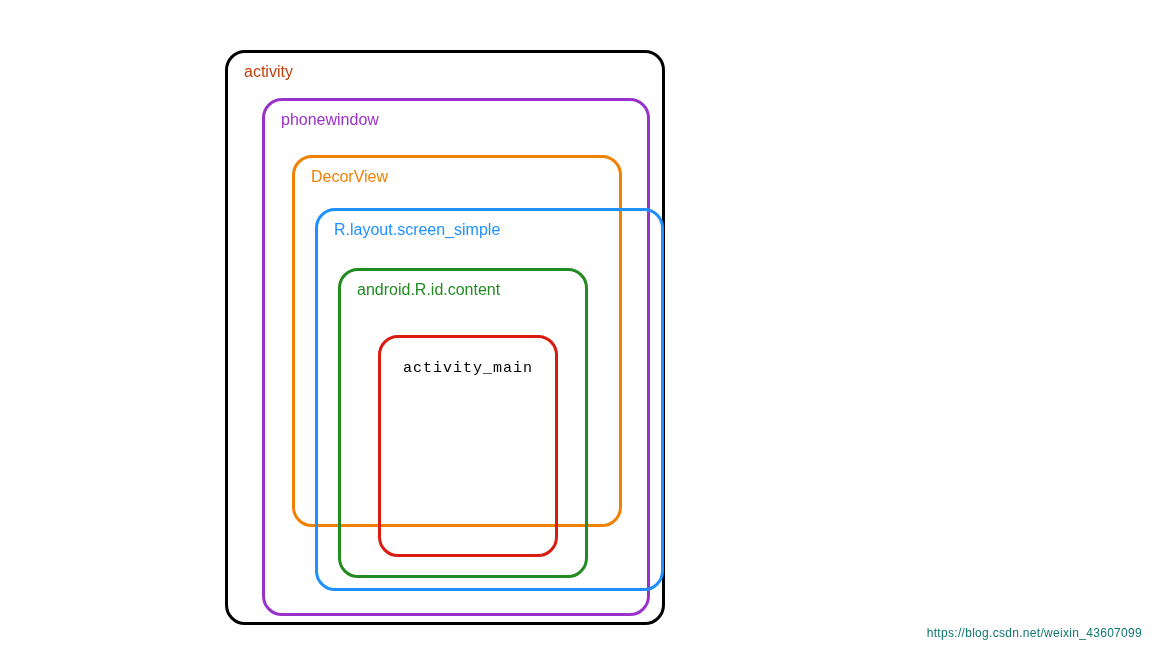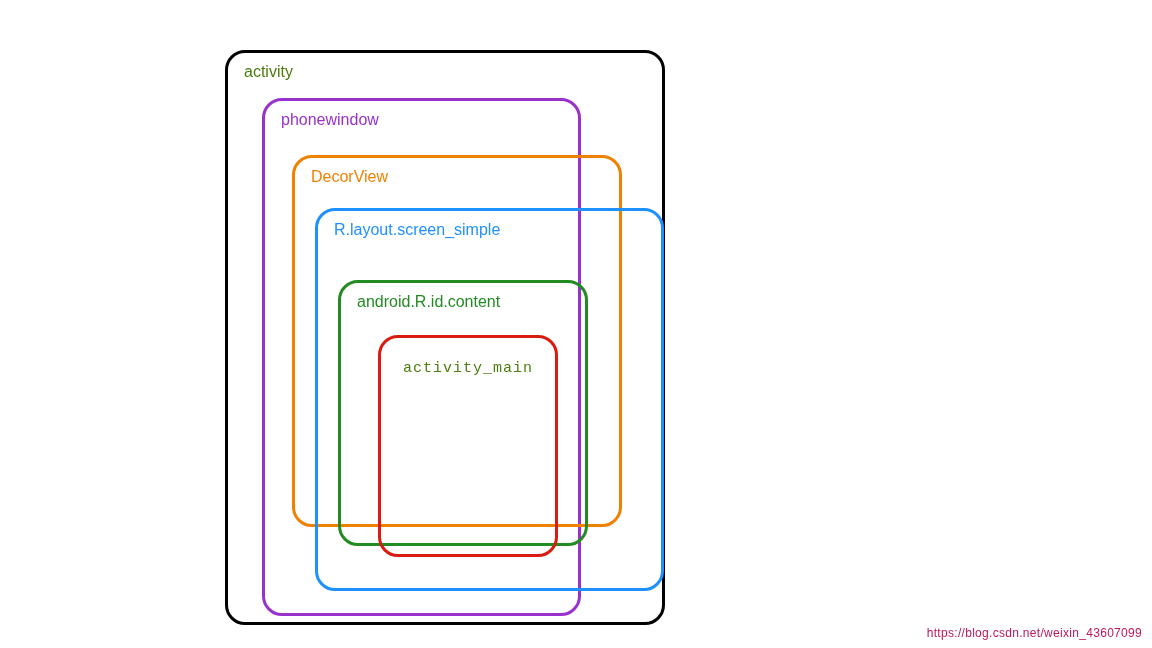--- a/index.html
+++ b/index.html
@@ -24,26 +24,26 @@
       padding: 10px 0 0 16px;
     }
     .activity-box {
       left: 225px;
       top: 50px;
       width: 440px;
       height: 575px;
       border: 3px solid #000000;
     }
     .activity-label {
-      color: #4d7c0f;
+      color: #c2410c;
     }
     .phonewindow-box {
       left: 262px;
       top: 98px;
-      width: 319px;
+      width: 388px;
       height: 518px;
       border: 3px solid #9932cc;
     }
     .phonewindow-label {
       color: #9932cc;
     }
     .decorview-box {
       left: 292px;
       top: 155px;
       width: 330px;
@@ -58,48 +58,48 @@
       top: 208px;
       width: 349px;
       height: 383px;
       border: 3px solid #1e90ff;
     }
     .screensimple-label {
       color: #1e90ff;
     }
     .content-box {
       left: 338px;
-      top: 280px;
+      top: 268px;
       width: 250px;
-      height: 266px;
+      height: 310px;
       border: 3px solid #228b22;
     }
     .content-label {
       color: #228b22;
     }
     .activitymain-box {
       left: 378px;
       top: 335px;
       width: 180px;
       height: 222px;
       border: 3px solid #d91c0f;
     }
     .activitymain-label {
-      color: #4d7c0f;
+      color: #000000;
       font-family: "Courier New", monospace;
       letter-spacing: 1px;
       text-align: center;
       padding: 22px 0 0 0;
       font-size: 15px;
     }
     .watermark {
       position: absolute;
       right: 10px;
       bottom: 8px;
-      color: #be185d;
+      color: #0f766e;
       font-size: 12px;
       letter-spacing: 0.3px;
     }
   </style>
 </head>
 <body>
 
 <div class="box activity-box">
   <div class="label activity-label">activity</div>
 </div>

